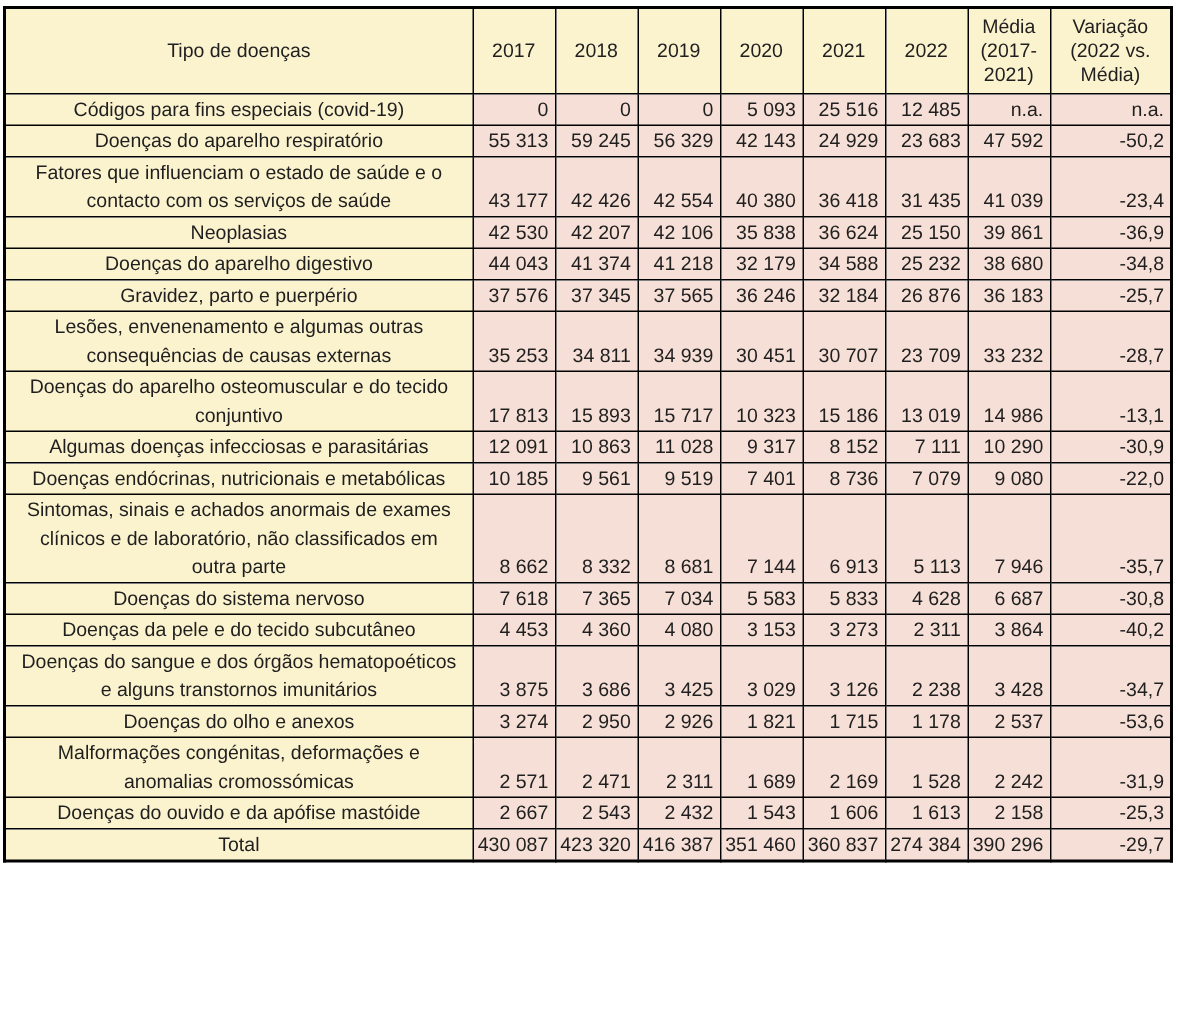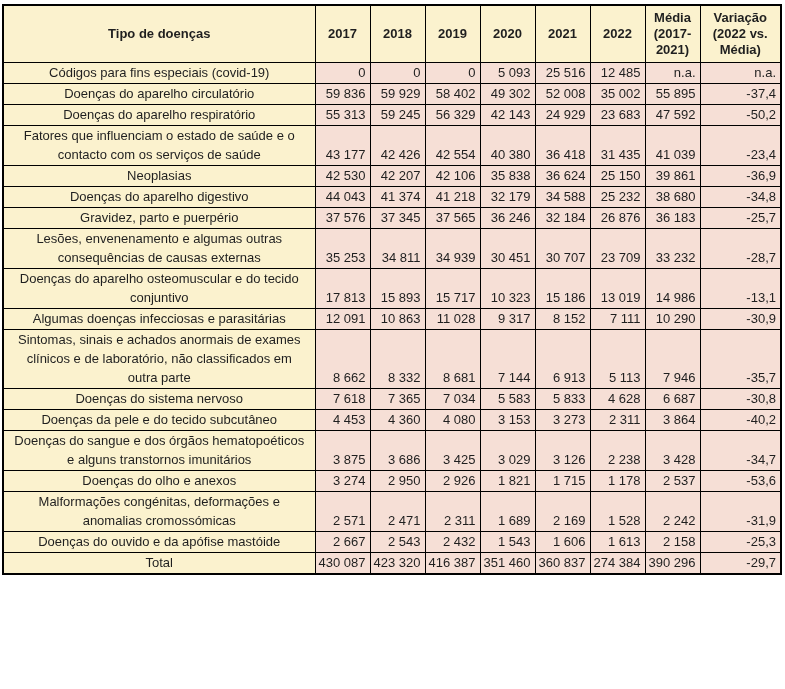--- a/index.html
+++ b/index.html
@@ -25,21 +25,21 @@
     border: 2px solid #000000;
     font-size: 13px;
   }
   table.diseases th,
   table.diseases td {
     border: 1px solid #000000;
     overflow: hidden;
   }
   thead th {
     background: var(--label-bg, #FBF2CE);
-    font-weight: bold;
+    font-weight: normal;
     text-align: center;
     vertical-align: middle;
     white-space: pre-line;
     height: 54px;
     line-height: 16px;
     padding: 1px 2px;
     border-bottom: 2px solid #000000;
   }
   tbody tr { height: 20px; }
   tbody td {
@@ -97,31 +97,20 @@
           <td class="c-num">0</td>
           <td class="c-num">0</td>
           <td class="c-num">0</td>
           <td class="c-num">5 093</td>
           <td class="c-num">25 516</td>
           <td class="c-num">12 485</td>
           <td class="c-num">n.a.</td>
           <td class="c-num">n.a.</td>
         </tr>
         <tr>
-          <td class="c-label">Doenças do aparelho circulatório</td>
-          <td class="c-num">59 836</td>
-          <td class="c-num">59 929</td>
-          <td class="c-num">58 402</td>
-          <td class="c-num">49 302</td>
-          <td class="c-num">52 008</td>
-          <td class="c-num">35 002</td>
-          <td class="c-num">55 895</td>
-          <td class="c-num">-37,4</td>
-        </tr>
-        <tr>
           <td class="c-label">Doenças do aparelho respiratório</td>
           <td class="c-num">55 313</td>
           <td class="c-num">59 245</td>
           <td class="c-num">56 329</td>
           <td class="c-num">42 143</td>
           <td class="c-num">24 929</td>
           <td class="c-num">23 683</td>
           <td class="c-num">47 592</td>
           <td class="c-num">-50,2</td>
         </tr>
@@ -197,20 +186,31 @@
         <tr>
           <td class="c-label">Algumas doenças infecciosas e parasitárias</td>
           <td class="c-num">12 091</td>
           <td class="c-num">10 863</td>
           <td class="c-num">11 028</td>
           <td class="c-num">9 317</td>
           <td class="c-num">8 152</td>
           <td class="c-num">7 111</td>
           <td class="c-num">10 290</td>
           <td class="c-num">-30,9</td>
+        </tr>
+        <tr>
+          <td class="c-label">Doenças endócrinas, nutricionais e metabólicas</td>
+          <td class="c-num">10 185</td>
+          <td class="c-num">9 561</td>
+          <td class="c-num">9 519</td>
+          <td class="c-num">7 401</td>
+          <td class="c-num">8 736</td>
+          <td class="c-num">7 079</td>
+          <td class="c-num">9 080</td>
+          <td class="c-num">-22,0</td>
         </tr>
         <tr>
           <td class="c-label">Sintomas, sinais e achados anormais de exames
 clínicos e de laboratório, não classificados em
 outra parte</td>
           <td class="c-num">8 662</td>
           <td class="c-num">8 332</td>
           <td class="c-num">8 681</td>
           <td class="c-num">7 144</td>
           <td class="c-num">6 913</td>

